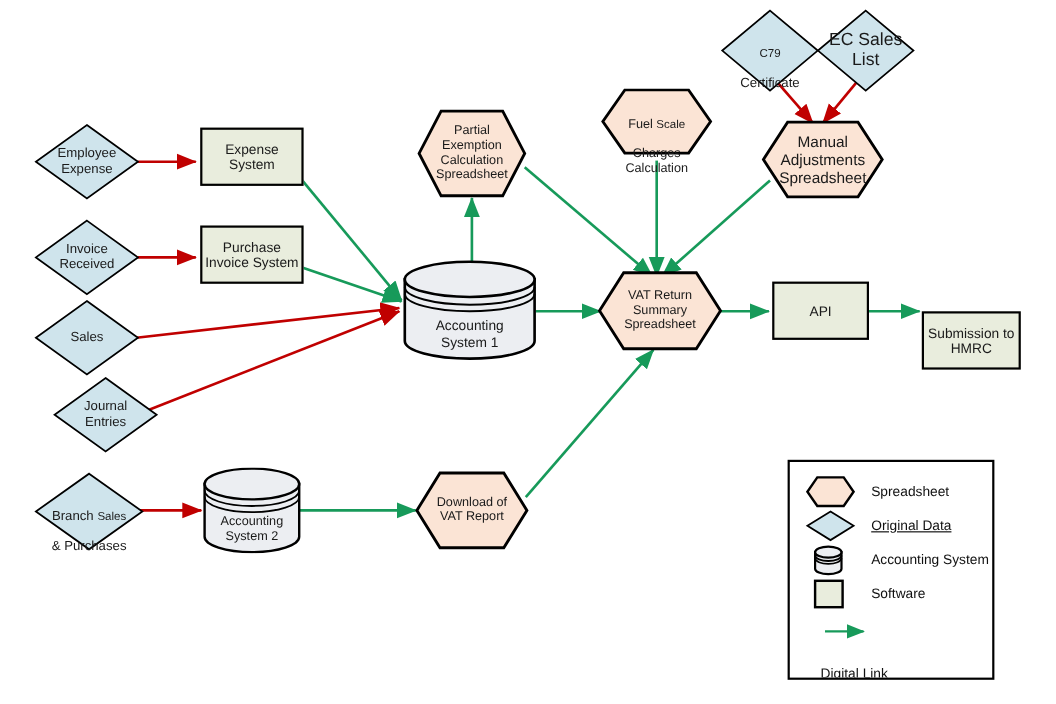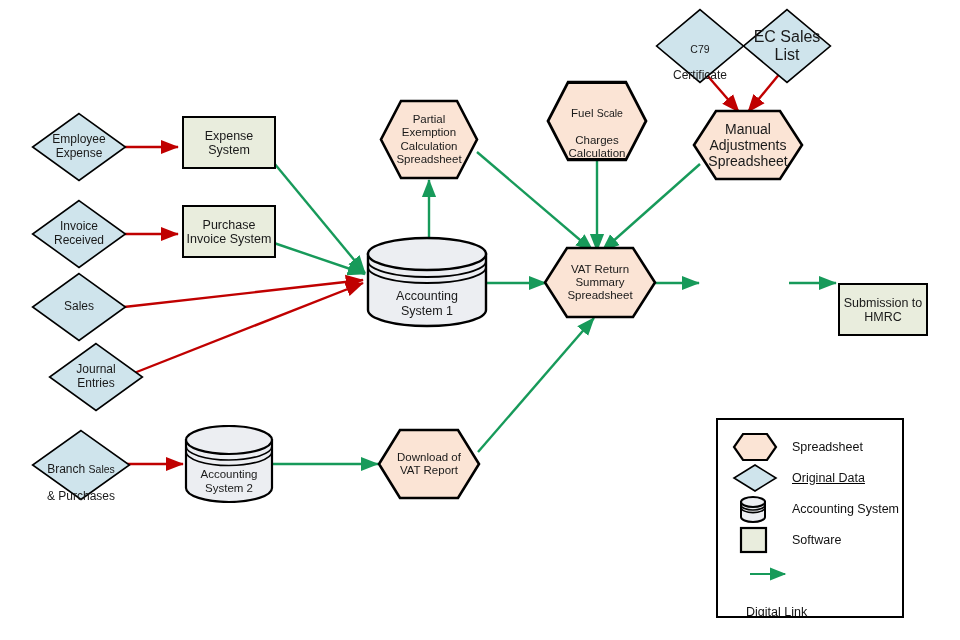--- a/index.html
+++ b/index.html
@@ -226,20 +226,23 @@
   <div class="node soft" style="left:182px; top:116px; width:94px; height:53px;">
     <span>Expense
 System</span>
   </div>
 
   <div class="node soft" style="left:182px; top:205px; width:94px; height:53px;">
     <span>Purchase
 Invoice System</span>
   </div>
 
+  <div class="node soft" style="left:702px; top:256px; width:88px; height:53px;">
+    <span>API</span>
+  </div>
 
   <div class="node soft" style="left:838px; top:256px; width:90px; height:53px;margin-top:27px;">
     <span>Submission to
 HMRC</span>
   </div>
 
   <div class="cyl-wrap" style="left:366px; top:236px; width:122px; height:92px;">
     <svg class="cshape" viewBox="0 0 122 92" preserveAspectRatio="none">
       <path d="M2,18 L2,74 A59,16 0 0 0 120,74 L120,18 Z" fill="#eceef2" stroke="#000000" stroke-width="2.4"></path>
       <ellipse cx="61" cy="18" rx="59" ry="16" fill="#eceef2" stroke="#000000" stroke-width="2.4"></ellipse>
@@ -264,21 +267,21 @@
   <div class="hex-wrap" style="left:379px; top:99px; width:100px; height:81px;">
     <svg class="hshape" viewBox="0 0 100 81" preserveAspectRatio="none">
       <polygon points="22,2 78,2 98,40.5 78,79 22,79 2,40.5" fill="#fbe4d5" stroke="#000000" stroke-width="2.6"></polygon>
     </svg>
     <div class="hlabel" style="font-size:11.5px;">Partial
 Exemption
 Calculation
 Spreadsheet</div>
   </div>
 
-  <div class="hex-wrap" style="left:546px; top:80px; width:102px; height:82px;">
+  <div class="hex-wrap" style="left:546px; top:80px; width:102px; height:61px;">
     <svg class="hshape" viewBox="0 0 102 66" preserveAspectRatio="none">
       <polygon points="22,2 80,2 100,33 80,64 22,64 2,33" fill="#fbe4d5" stroke="#000000" stroke-width="2.6"></polygon>
     </svg>
     <div class="hlabel" style="display:block; padding-top:14px; font-size:11.5px;">
       <div style="white-space:nowrap;">
         <span>Fuel</span><span> </span><span class="small-cap">Scale</span>
       </div>
       <div style="white-space:pre-line;">Charges
 Calculation</div>
     </div>

